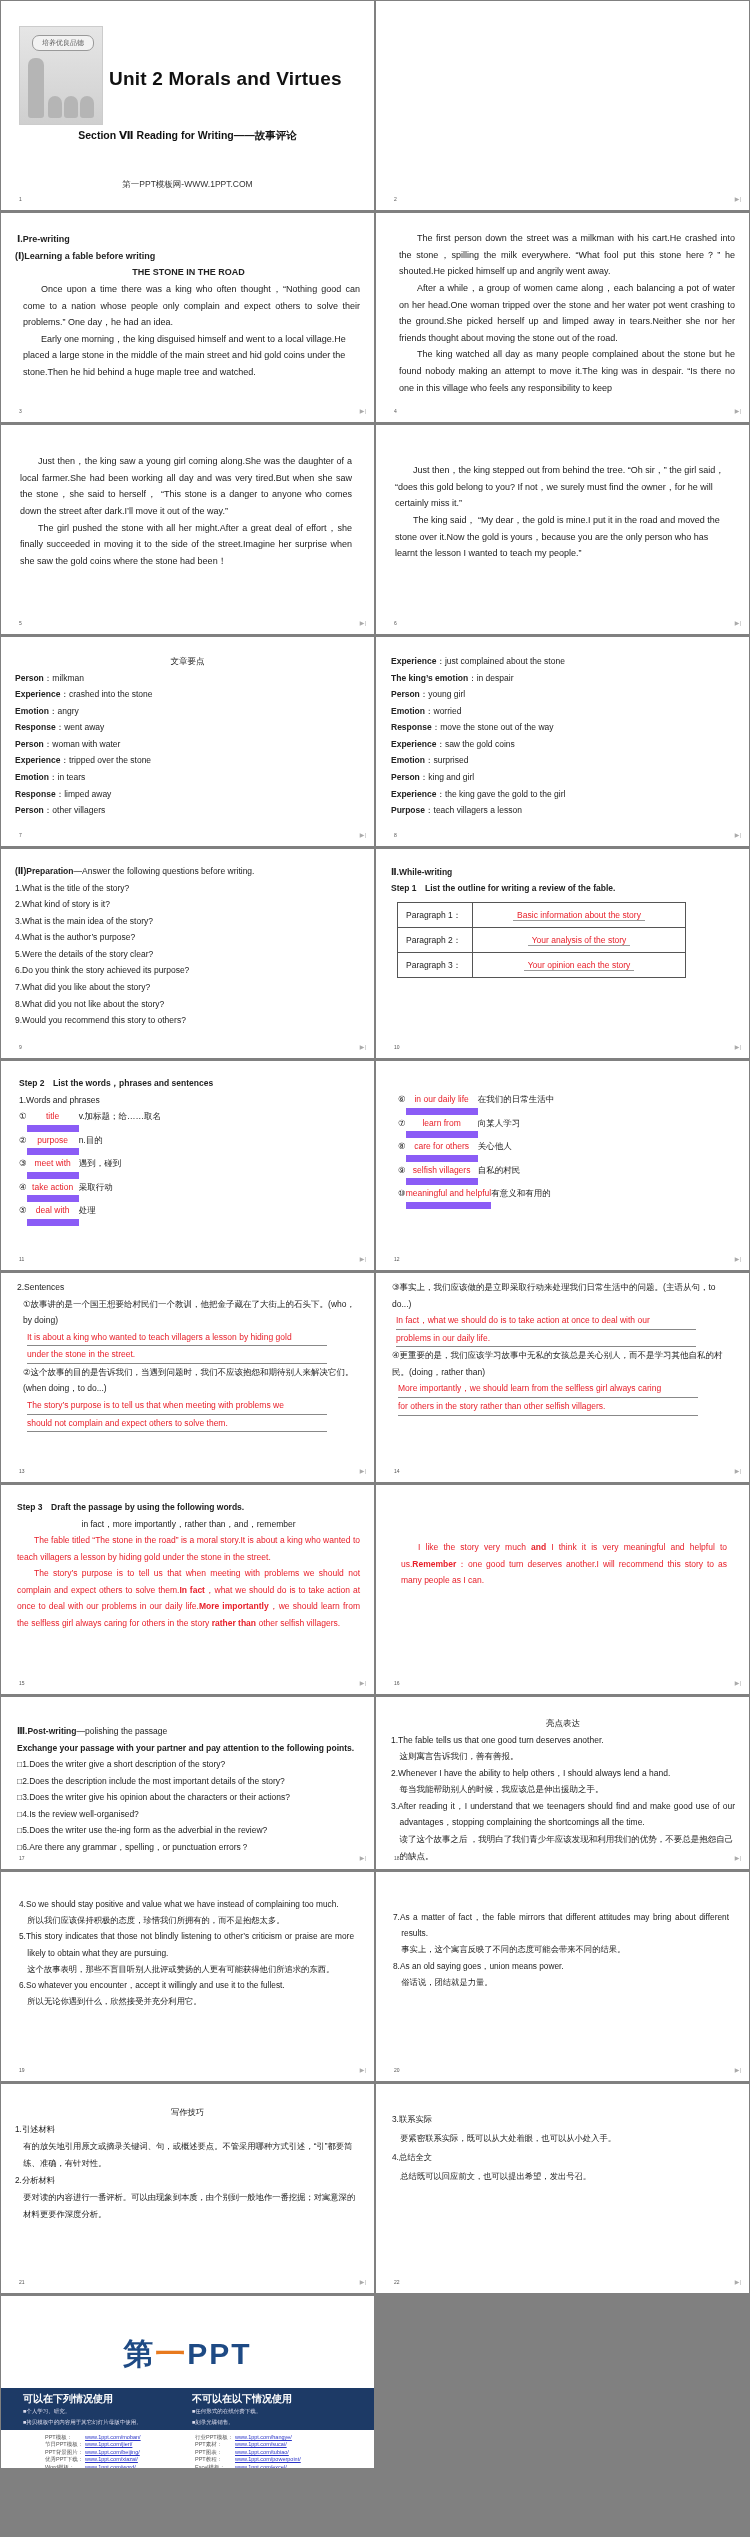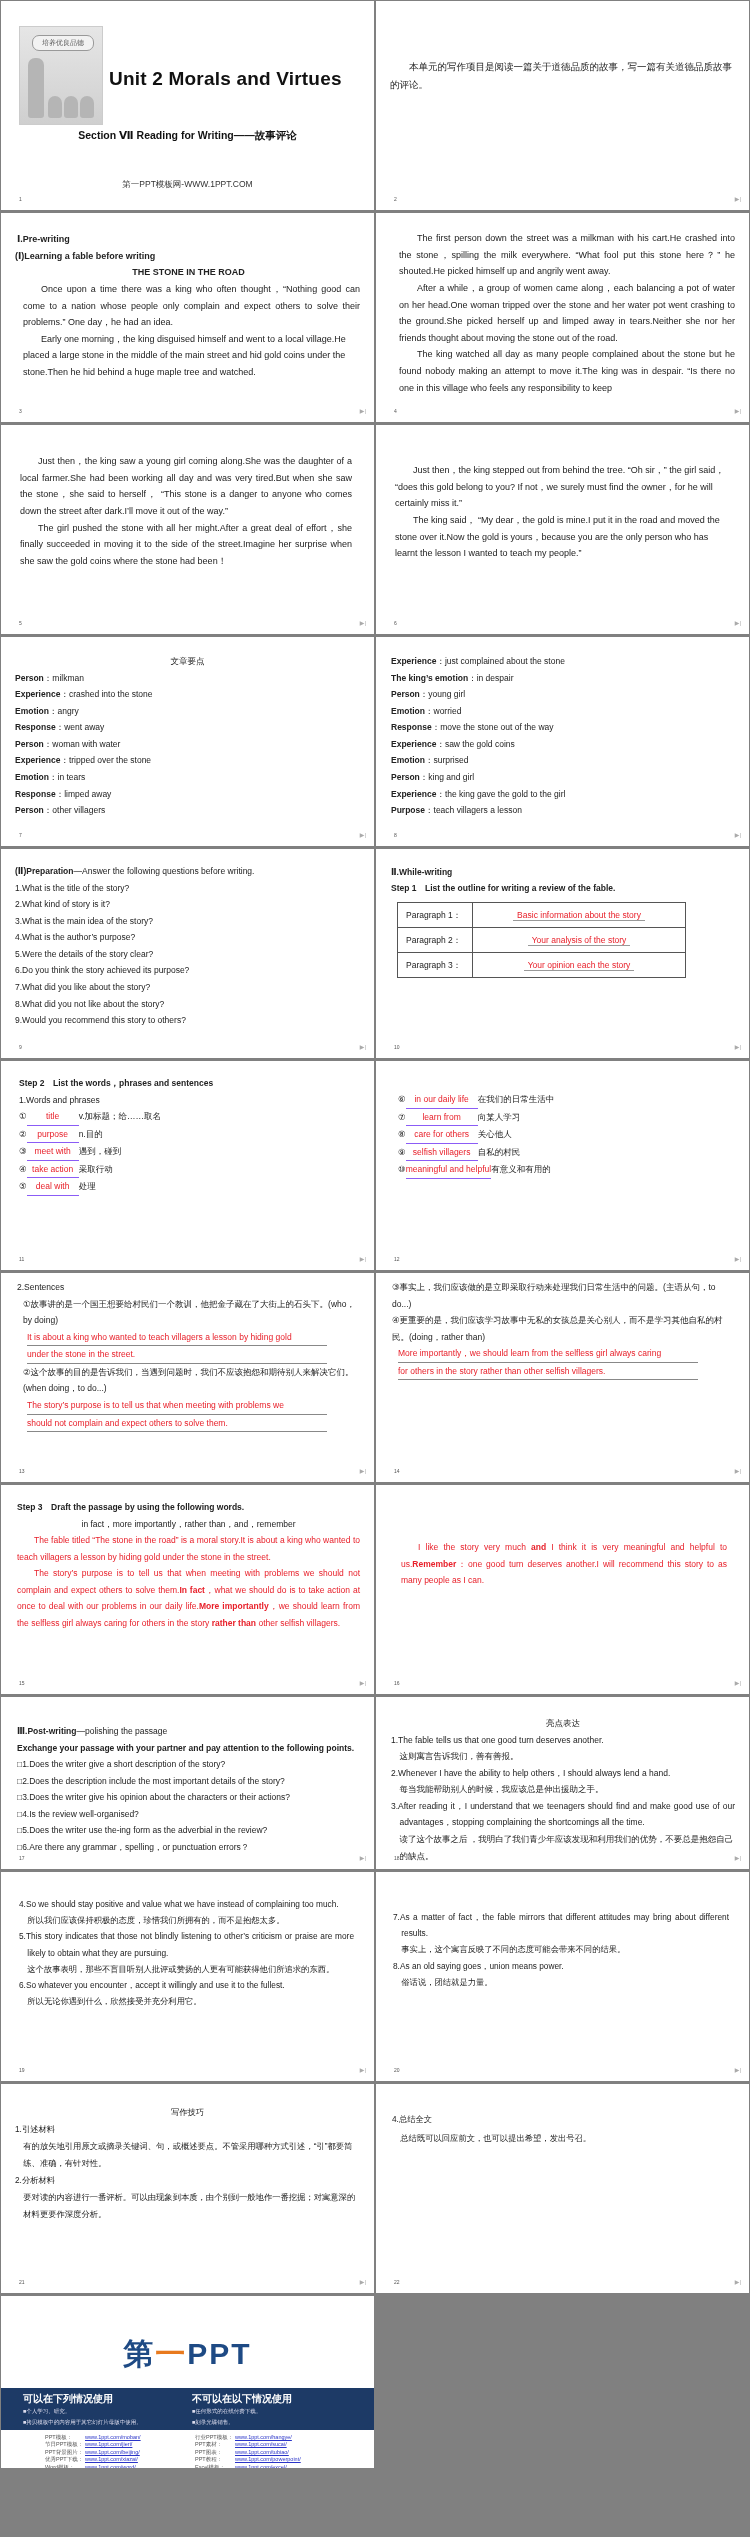--- a/index.html
+++ b/index.html
@@ -76,21 +76,21 @@
   .kv .k { font-weight: bold; }
   .table10 {
     border-collapse: collapse; margin-left: 6px; margin-top: 6px;
     font-size: 8.5px;
   }
   .table10 td { border: 1px solid #555; padding: 3px 8px; height: 18px; }
   .table10 td.lab { width: 58px; }
   .table10 td.ans { width: 196px; text-align: center; }
   .table10 td.ans span { border-bottom: 1px solid #999; padding: 0 4px; }
 
-  .blank { display: inline-block; border-bottom: 1px solid #8b5cf6; text-align: center; }
+  .blank { display: inline-block; border-bottom: 7px solid #8b5cf6; text-align: center; }
   .blank .red { font-size: 8.5px; }
   .ansblock { color: #e8202a; margin-left: 10px; }
   .ansblock div { border-bottom: 1px solid #888; width: 300px; white-space: nowrap; }
 
   
   .logo {
     position: absolute; left: 0; right: 0; top: 30px; text-align: center;
     font-size: 30px; font-weight: bold; color: #1e4a84; letter-spacing: 2px;
   }
   .logo .dash { color: #e87a1e; }
@@ -123,21 +123,20 @@
       <div class="figure" style="left:44px;"></div>
       <div class="figure" style="left:60px;"></div>
     </div>
     <div class="s1-title">Unit 2  Morals and Virtues</div>
     <div class="s1-section">Section Ⅶ   Reading for Writing——故事评论</div>
     <div class="s1-site">第一PPT模板网-WWW.1PPT.COM</div>
     <div class="pnum">1</div>
   </div>
 
   <div class="slide">
-    <div class="content indent" style="top:57px;left:14px;font-size:9.5px;">本单元的写作项目是阅读一篇关于道德品质的故事，写一篇有关道德品质故事的评论。</div>
     <div class="pnum">2</div>
     <div class="nav">▶|</div>
   </div>
 
   <div class="slide">
     <div class="content" style="top:18px;left:16px;">
       <div class="bold">Ⅰ.Pre-writing</div>
       <div class="bold" style="margin-left:-2px;">(Ⅰ)Learning a fable before writing</div>
       <div class="bold center">THE STONE IN THE ROAD</div>
       <div class="indent justify" style="margin-left:6px;">Once upon a time there was a king who often thought，“Nothing good can come to a nation whose people only complain and expect others to solve their problems.” One day，he had an idea.</div>
@@ -301,20 +300,24 @@
         <div>should not complain and expect others to solve them.</div>
       </div>
     </div>
     <div class="pnum">13</div>
     <div class="nav">▶|</div>
   </div>
 
   <div class="slide">
     <div class="content" style="top:6px;left:16px;font-size:8.5px;line-height:1.95;">
       <div>③事实上，我们应该做的是立即采取行动来处理我们日常生活中的问题。(主语从句，to do...)</div>
+      <div class="ansblock" style="margin-left:4px;">
+        <div>In fact，what we should do is to take action at once to deal with our</div>
+        <div>problems in our daily life.</div>
+      </div>
       <div>④更重要的是，我们应该学习故事中无私的女孩总是关心别人，而不是学习其他自私的村民。(doing，rather than)</div>
       <div class="ansblock" style="margin-left:6px;">
         <div>More importantly，we should learn from the selfless girl always caring</div>
         <div>for others in the story rather than other selfish villagers.</div>
       </div>
     </div>
     <div class="pnum">14</div>
     <div class="nav">▶|</div>
   </div>
 
@@ -427,20 +430,24 @@
         </div>
     </div>
     <div class="pnum">21</div>
     <div class="nav">▶|</div>
   </div>
 
   <div class="slide">
     <div class="content" style="top:26px;left:16px;font-size:8.3px;line-height:2.3;">
       <div id="s22-list">
           <div>
+            <div>3.联系实际</div>
+            <div style="padding-left:1em;">要紧密联系实际，既可以从大处着眼，也可以从小处入手。</div>
+          </div>
+          <div>
             <div>4.总结全文</div>
             <div style="padding-left:1em;">总结既可以回应前文，也可以提出希望，发出号召。</div>
           </div>
         </div>
     </div>
     <div class="pnum">22</div>
     <div class="nav">▶|</div>
   </div>
 
   <div class="slide tall">

